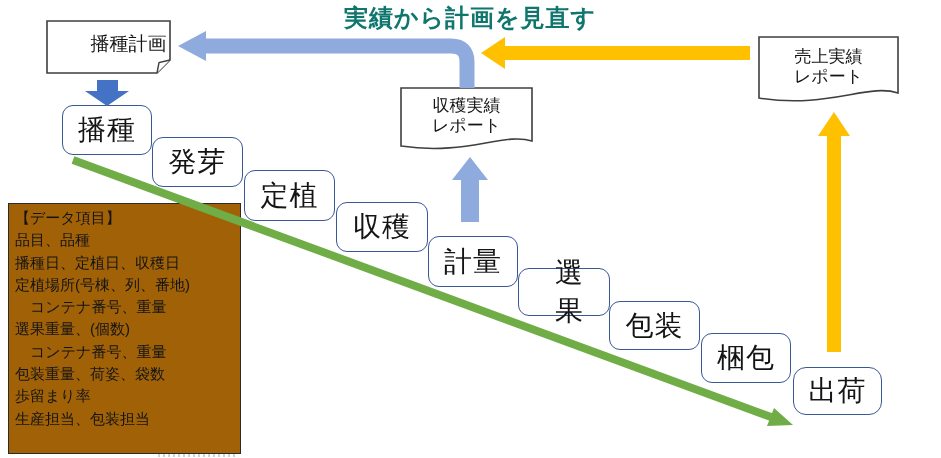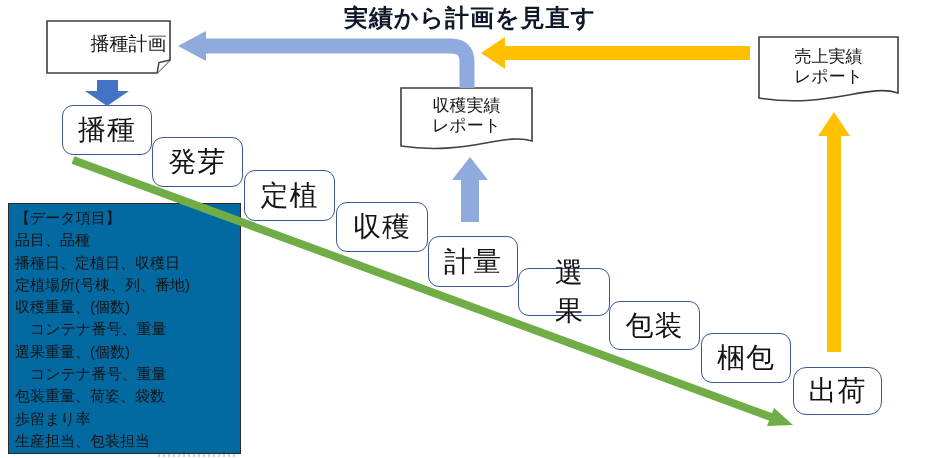--- a/index.html
+++ b/index.html
@@ -3,42 +3,42 @@
 <meta charset="utf-8">
 <style>
   html,body{margin:0;padding:0;background:#fff;}
   .stage{
     position:relative;width:941px;height:458px;background:#ffffff;
     font-family:"Liberation Sans",sans-serif;overflow:hidden;color:#111;
   }
   .abs{position:absolute;}
   .title{
     left:300px;top:2px;width:340px;text-align:center;
-    font-size:24px;font-weight:bold;letter-spacing:1px;color:#0f172a;z-index:4;
+    font-size:24px;font-weight:bold;letter-spacing:1px;color:#0f766e;z-index:4;
   }
   
   .step{
     box-sizing:border-box;background:#ffffff;border:1.6px solid #3a5795;
     border-radius:11px;display:flex;align-items:center;justify-content:center;
     font-size:28px;color:#141414;z-index:3;letter-spacing:1px;
   }
   
   .doc{z-index:3;}
   .doc svg{position:absolute;left:0;top:0;}
   .doc .doc-label{
     position:absolute;left:0;top:0;width:100%;height:100%;
     display:flex;align-items:center;justify-content:center;text-align:center;
     white-space:pre-line;color:#141414;
   }
   .doc-note .doc-label{font-size:19px;padding-bottom:6px;box-sizing:border-box;}
   .doc-wave .doc-label{font-size:17px;line-height:20px;padding-bottom:10px;box-sizing:border-box;}
   
   .data-box{
     left:8px;top:203px;width:233px;height:251px;box-sizing:border-box;
-    background:#0369a1;border:1.4px solid #2b2b2b;padding:3px 2px 16px 6px;z-index:2;
+    background:#a16207;border:1.4px solid #2b2b2b;padding:3px 2px 16px 6px;z-index:2;
   }
   .data-line{font-size:15px;line-height:22.3px;white-space:pre;color:#141414;}
   .arrow-layer{left:0;top:0;z-index:5;pointer-events:none;}
   .artifact{
     left:158px;top:452px;width:78px;height:5px;opacity:.45;z-index:1;
     background:repeating-linear-gradient(90deg,#9a9a9a 0 2px,transparent 2px 5px);
   }
 </style>
 </head>
 <body>
@@ -97,21 +97,20 @@
     </div>
   <div class="abs step" style="left:793px;top:367px;width:89px;height:48px;border-radius:13px;">
       <span>出荷</span>
     </div>
 
   <div class="abs data-box">
     <div class="data-line">【データ項目】</div>
     <div class="data-line">品目、品種</div>
     <div class="data-line">播種日、定植日、収穫日</div>
     <div class="data-line">定植場所(号棟、列、番地)</div>
-    <div class="data-line">収穫重量、(個数)</div>
     <div class="data-line">　コンテナ番号、重量</div>
     <div class="data-line">選果重量、(個数)</div>
     <div class="data-line">　コンテナ番号、重量</div>
     <div class="data-line">包装重量、荷姿、袋数</div>
     <div class="data-line">歩留まり率</div>
     <div class="data-line">生産担当、包装担当</div>
   </div>
 
   <svg class="abs arrow-layer" width="941" height="458" viewBox="0 0 941 458">
 

